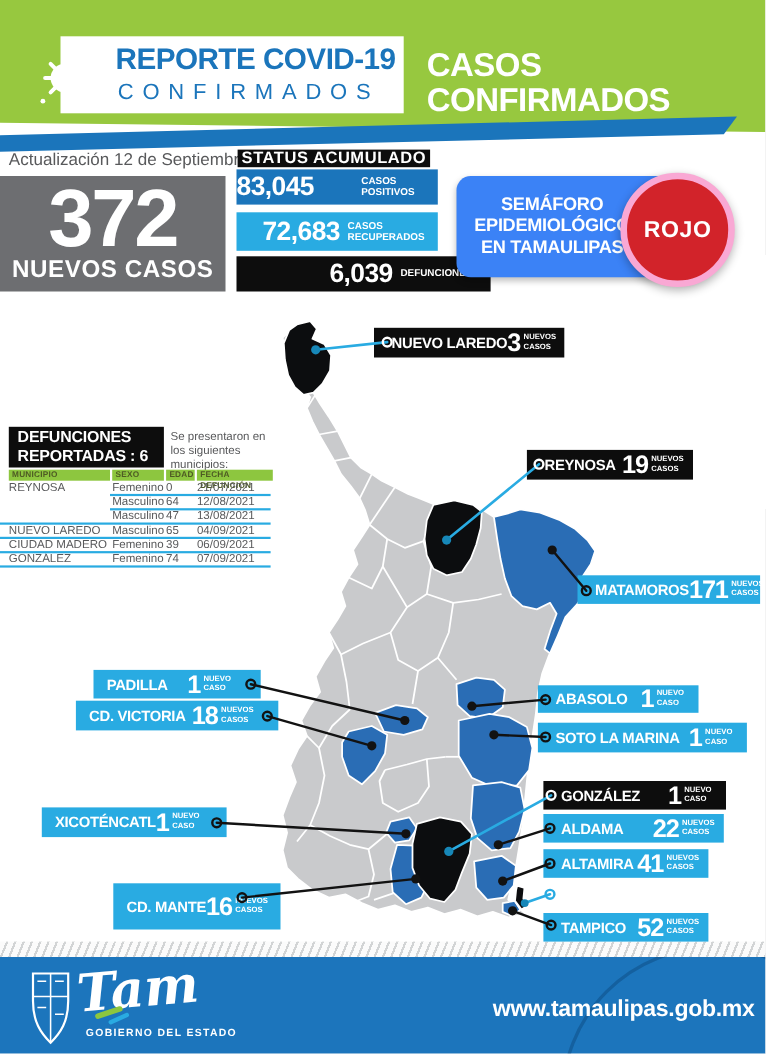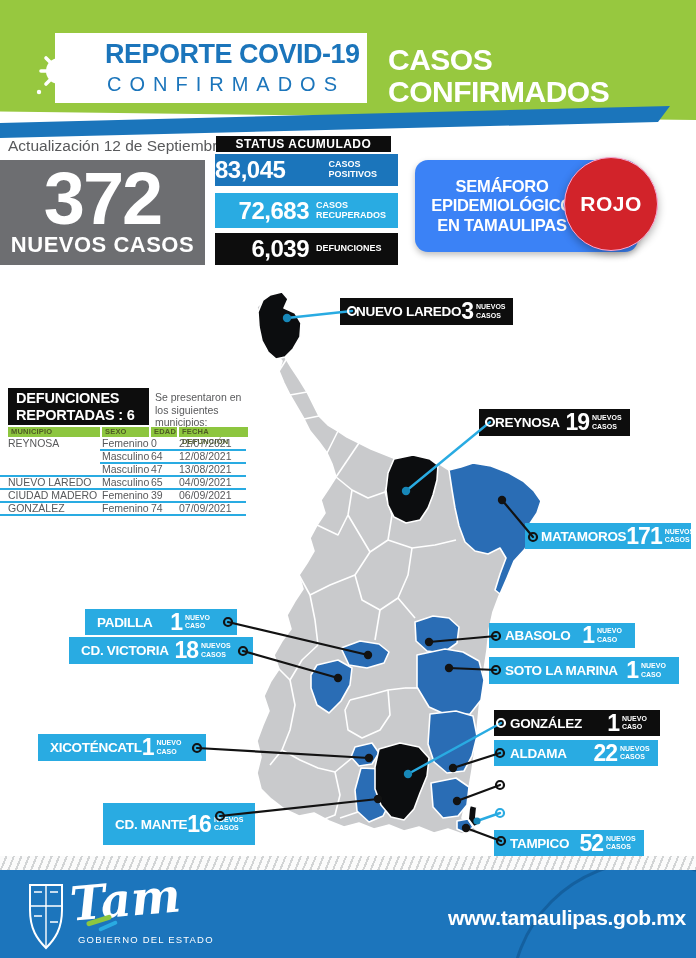--- a/index.html
+++ b/index.html
@@ -13,28 +13,28 @@
   .hdr-t2{position:absolute;left:52px;top:40px;font-size:20px;font-weight:500;color:#1b75bb;letter-spacing:8px;}
   .hdr-right{position:absolute;left:388px;top:28px;font-size:30px;font-weight:800;color:#fff;line-height:1.07;letter-spacing:-0.5px;margin-top:16px;}
   .virus{position:absolute;left:32px;top:44px;}
   .stripe-svg{position:absolute;left:0;top:100px;}
   
   .upd-date{position:absolute;left:8px;top:137px;font-size:15.5px;color:#58595b;}
   .big-gray{position:absolute;left:0;top:160px;width:205px;height:105px;background:#6d6e71;color:#fff;text-align:center;}
   .big-num{font-size:74px;font-weight:800;line-height:1.0;letter-spacing:-2px;margin-top:2px;}
   .big-lbl{font-size:22px;font-weight:700;letter-spacing:0.5px;margin-top:-4px;}
   .st-head{position:absolute;left:216px;top:136px;width:175px;height:16px;background:#0d0d0d;color:#fff;
-           font-size:12px;font-weight:800;text-align:center;line-height:16px;letter-spacing:0.5px;}
+           font-size:15px;font-weight:800;text-align:center;line-height:16px;letter-spacing:0.5px;}
   .st-bar{position:absolute;left:215px;width:183px;display:flex;align-items:center;color:#fff;}
   .st-num{flex:1;text-align:right;font-size:24px;font-weight:800;letter-spacing:-0.5px;}
   .st-cap{width:82px;margin-left:7px;font-size:9px;font-weight:700;line-height:1.1;}
   .sem-box{position:absolute;left:415px;top:160px;width:223px;height:92px;background:#3b82f6;border-radius:13px;
            box-shadow:0 3px 6px rgba(0,0,0,.25);color:#fff;}
   .sem-text{position:absolute;left:12px;top:17px;width:150px;text-align:center;font-size:16.5px;font-weight:800;line-height:1.18;letter-spacing:-0.3px;}
-  .sem-circle{position:absolute;left:564px;top:157px;width:92px;height:92px;background:#d2232a;border:1px solid #f9a8d4;
+  .sem-circle{position:absolute;left:564px;top:157px;width:92px;height:92px;background:#d2232a;border:6px solid #f9a8d4;
               border-radius:50%;box-shadow:0 3px 9px rgba(0,0,0,.3);display:flex;align-items:center;justify-content:center;
               color:#fff;font-size:21px;font-weight:800;letter-spacing:0.5px;}
   
   .d-title{position:absolute;left:8px;top:388px;width:141px;height:37px;background:#0d0d0d;color:#fff;
            font-size:14.5px;font-weight:800;line-height:1.2;padding:2px 0 0 8px;box-sizing:border-box;letter-spacing:-0.2px;}
   .d-note{position:absolute;left:155px;top:391px;width:96px;font-size:10.5px;color:#58595b;line-height:1.2;}
   .d-grid{position:absolute;left:8px;top:427px;width:240px;display:grid;
           grid-template-columns:92px 47px 26px 69px;column-gap:2px;}
   .d-h{background:#8dc63f;color:#4e5b24;font-size:7.5px;font-weight:800;height:10px;line-height:10px;padding-left:3px;letter-spacing:0.2px;}
   .d-c{font-size:10.5px;color:#58595b;height:13px;line-height:13px;white-space:nowrap;}
@@ -54,21 +54,21 @@
   .hatch{position:absolute;left:0;top:856px;width:696px;height:14px;
          background:repeating-linear-gradient(112deg,#fbfbfb 0 5px,#d2d4d5 5px 7px);}
   .footer{position:absolute;left:0;top:870px;width:696px;height:88px;background:#1c75bc;overflow:hidden;}
   .swoosh{position:absolute;left:510px;top:-10px;width:270px;height:270px;border-radius:50%;
           border:3px solid rgba(12,70,125,.45);}
   .shield{position:absolute;left:26px;top:12px;}
   .tam{position:absolute;left:70px;top:2px;font-family:"DejaVu Serif",serif;font-style:italic;font-weight:800;
        font-size:47px;color:#fff;transform:rotate(-5deg);}
   .tam-swash1{position:absolute;left:86px;top:48px;width:26px;height:5px;background:#8dc63f;border-radius:3px;transform:rotate(-18deg);}
   .tam-swash2{position:absolute;left:98px;top:54px;width:20px;height:4px;background:#29abe2;border-radius:3px;transform:rotate(-24deg);}
-  .gob{position:absolute;left:78px;top:64px;font-size:9.5px;font-weight:400;color:#fff;letter-spacing:1.2px;}
+  .gob{position:absolute;left:78px;top:64px;font-size:9.5px;font-weight:700;color:#fff;letter-spacing:1.2px;}
   .url{position:absolute;right:10px;top:36px;font-size:21px;font-weight:800;color:#fff;letter-spacing:-0.3px;}
 </style>
 </head>
 <body>
 
 <div class="page">
 
   <div class="hdr"></div>
   <svg class="virus" width="50" height="58" viewBox="0 0 50 58">
     <g stroke="#fff" stroke-width="3.6" stroke-linecap="round">
@@ -105,21 +105,21 @@
   </div>
   <div class="st-head">STATUS ACUMULADO</div>
   <div class="st-bar" style="top:154px;height:32px;background:#1b75bb;gap:36px;">
     <span class="st-num">83,045</span>
     <span class="st-cap">CASOS POSITIVOS</span>
   </div>
   <div class="st-bar" style="top:193px;height:35px;background:#29abe2;">
     <span class="st-num">72,683</span>
     <span class="st-cap">CASOS RECUPERADOS</span>
   </div>
-  <div class="st-bar" style="top:233px;height:32px;background:#0d0d0d;">
+  <div class="st-bar" style="top:233px;height:32px;background:#0d0d0d;padding-left:48px;">
     <span class="st-num">6,039</span>
     <span class="st-cap">DEFUNCIONES</span>
   </div>
   <div class="sem-box">
     <div class="sem-text">
       <div>SEMÁFORO</div>
       <div>EPIDEMIOLÓGICO</div>
       <div>EN TAMAULIPAS</div>
     </div>
   </div>
@@ -268,20 +268,25 @@
   <div class="bar bk" style="left:494px;top:710px;width:166px;height:26px">
     <span class="bar-name">GONZÁLEZ</span>
     <span class="bar-num">1</span>
     <span class="bar-unit">NUEVO CASO</span>
   </div>
   <div class="bar bl" style="left:494px;top:740px;width:164px;height:26px">
     <span class="bar-name">ALDAMA</span>
     <span class="bar-num">22</span>
     <span class="bar-unit">NUEVOS CASOS</span>
   </div>
+  <div class="bar bl" style="left:494px;top:772px;width:150px;height:26px">
+    <span class="bar-name">ALTAMIRA</span>
+    <span class="bar-num">41</span>
+    <span class="bar-unit">NUEVOS CASOS</span>
+  </div>
   <div class="bar bl" style="left:494px;top:830px;width:150px;height:26px">
     <span class="bar-name">TAMPICO</span>
     <span class="bar-num">52</span>
     <span class="bar-unit">NUEVOS CASOS</span>
   </div>
   <div class="bar bl ls" style="left:38px;top:734px;width:168px;height:27px">
     <span class="bar-name">XICOTÉNCATL</span>
     <span class="bar-num">1</span>
     <span class="bar-unit">NUEVO CASO</span>
   </div>

